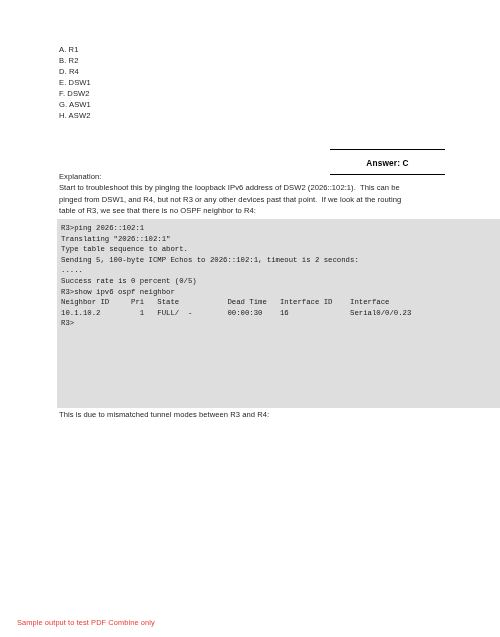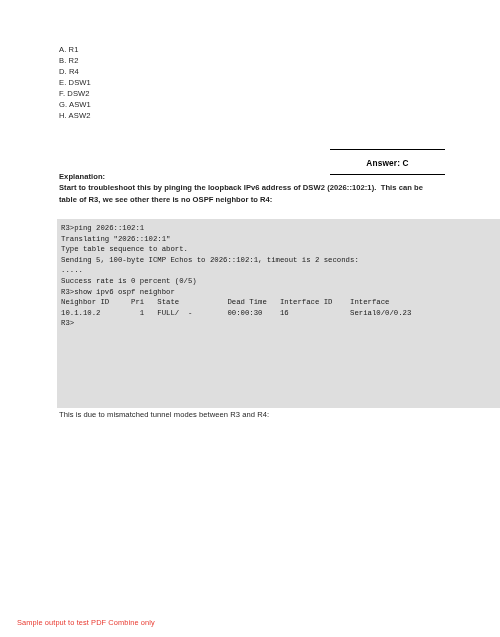--- a/index.html
+++ b/index.html
@@ -54,21 +54,20 @@
     letter-spacing: 0.15px;
     white-space: pre;
   }
 
   
   .explanation {
     position: absolute;
     left: 59px;
     top: 171px;
     width: 390px;
-    font-weight: bold;
   }
   .explanation .exp-line {
     font-size: 7.6px;
     line-height: 11.4px;
     letter-spacing: 0.05px;
     color: #1f1f1f;
     white-space: pre;
   }
 
   
@@ -137,21 +136,22 @@
     <div class="choice-line">H. ASW2</div>
   </div>
 
   <div class="answer-box">
     <span class="answer-text">Answer: C</span>
   </div>
 
   <div class="explanation">
     <div class="exp-line">Explanation:</div>
     <div class="exp-line">Start to troubleshoot this by pinging the loopback IPv6 address of DSW2 (2026::102:1).  This can be</div>
-    <div class="exp-line">table of R3, we see other there is no OSPF neighbor to R4:</div>
+    <div class="exp-line">pinged from DSW1, and R4, but not R3 or any other devices past that point.  If we look at the routing</div>
+    <div class="exp-line">table of R3, we see that there is no OSPF neighbor to R4:</div>
   </div>
 
   <div class="console">
     <div class="console-inner">
       <div class="console-line">R3&gt;ping 2026::102:1</div>
       <div class="console-line blank"></div>
       <div class="console-line">Translating "2026::102:1"</div>
       <div class="console-line blank"></div>
       <div class="console-line">Type table sequence to abort.</div>
       <div class="console-line">Sending 5, 100-byte ICMP Echos to 2026::102:1, timeout is 2 seconds:</div>

